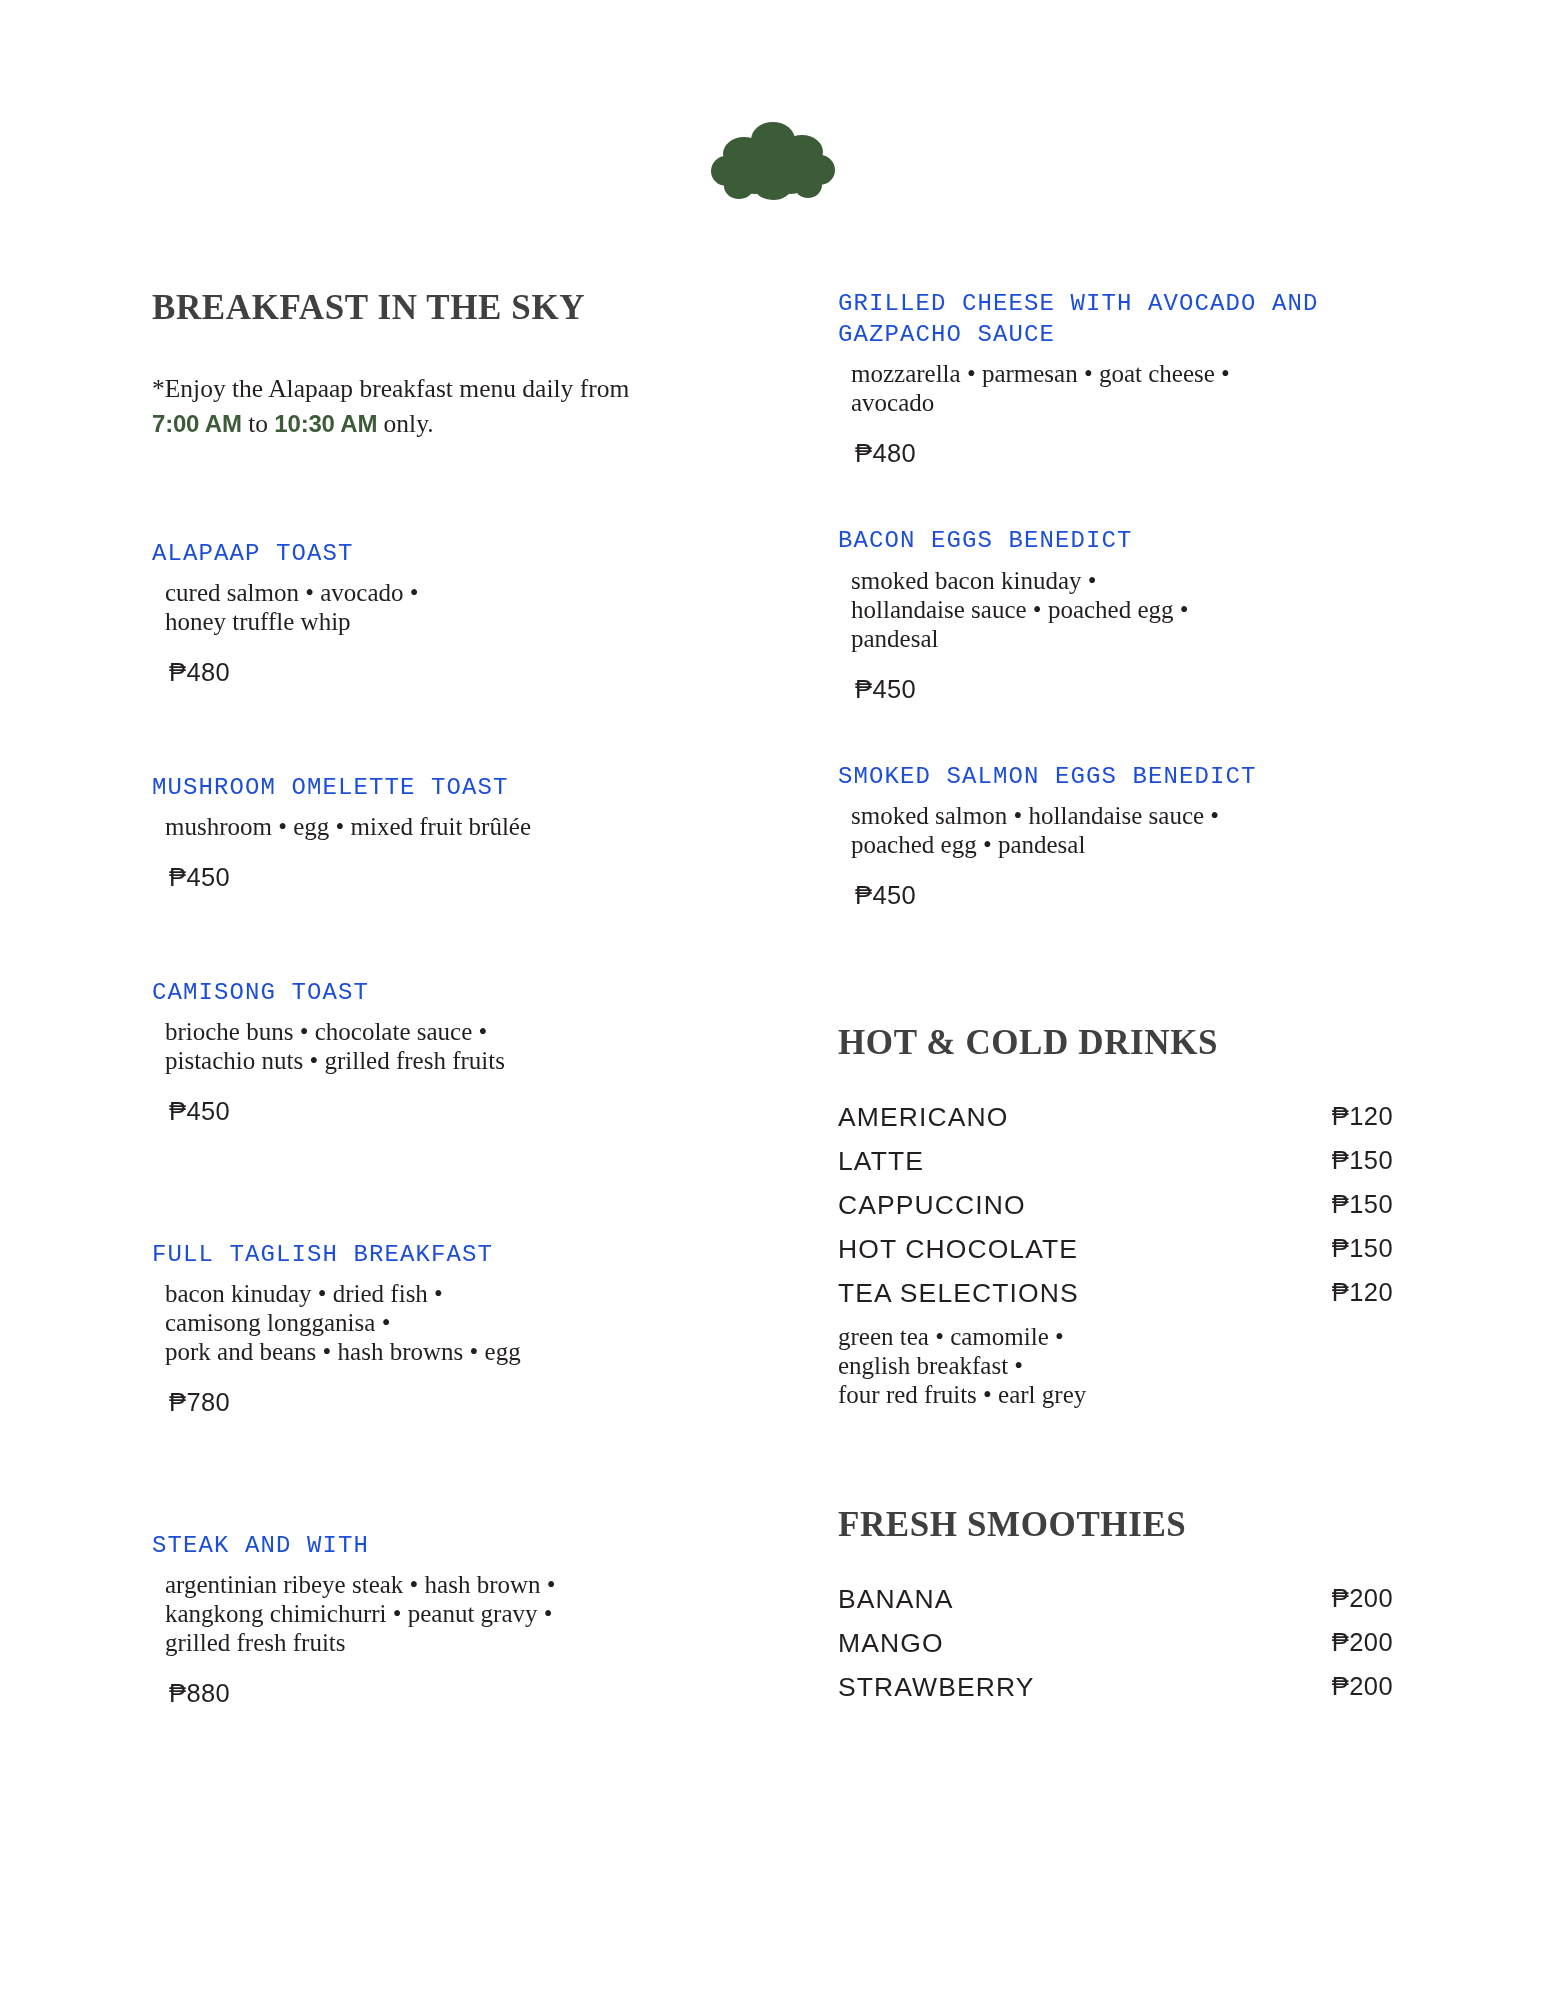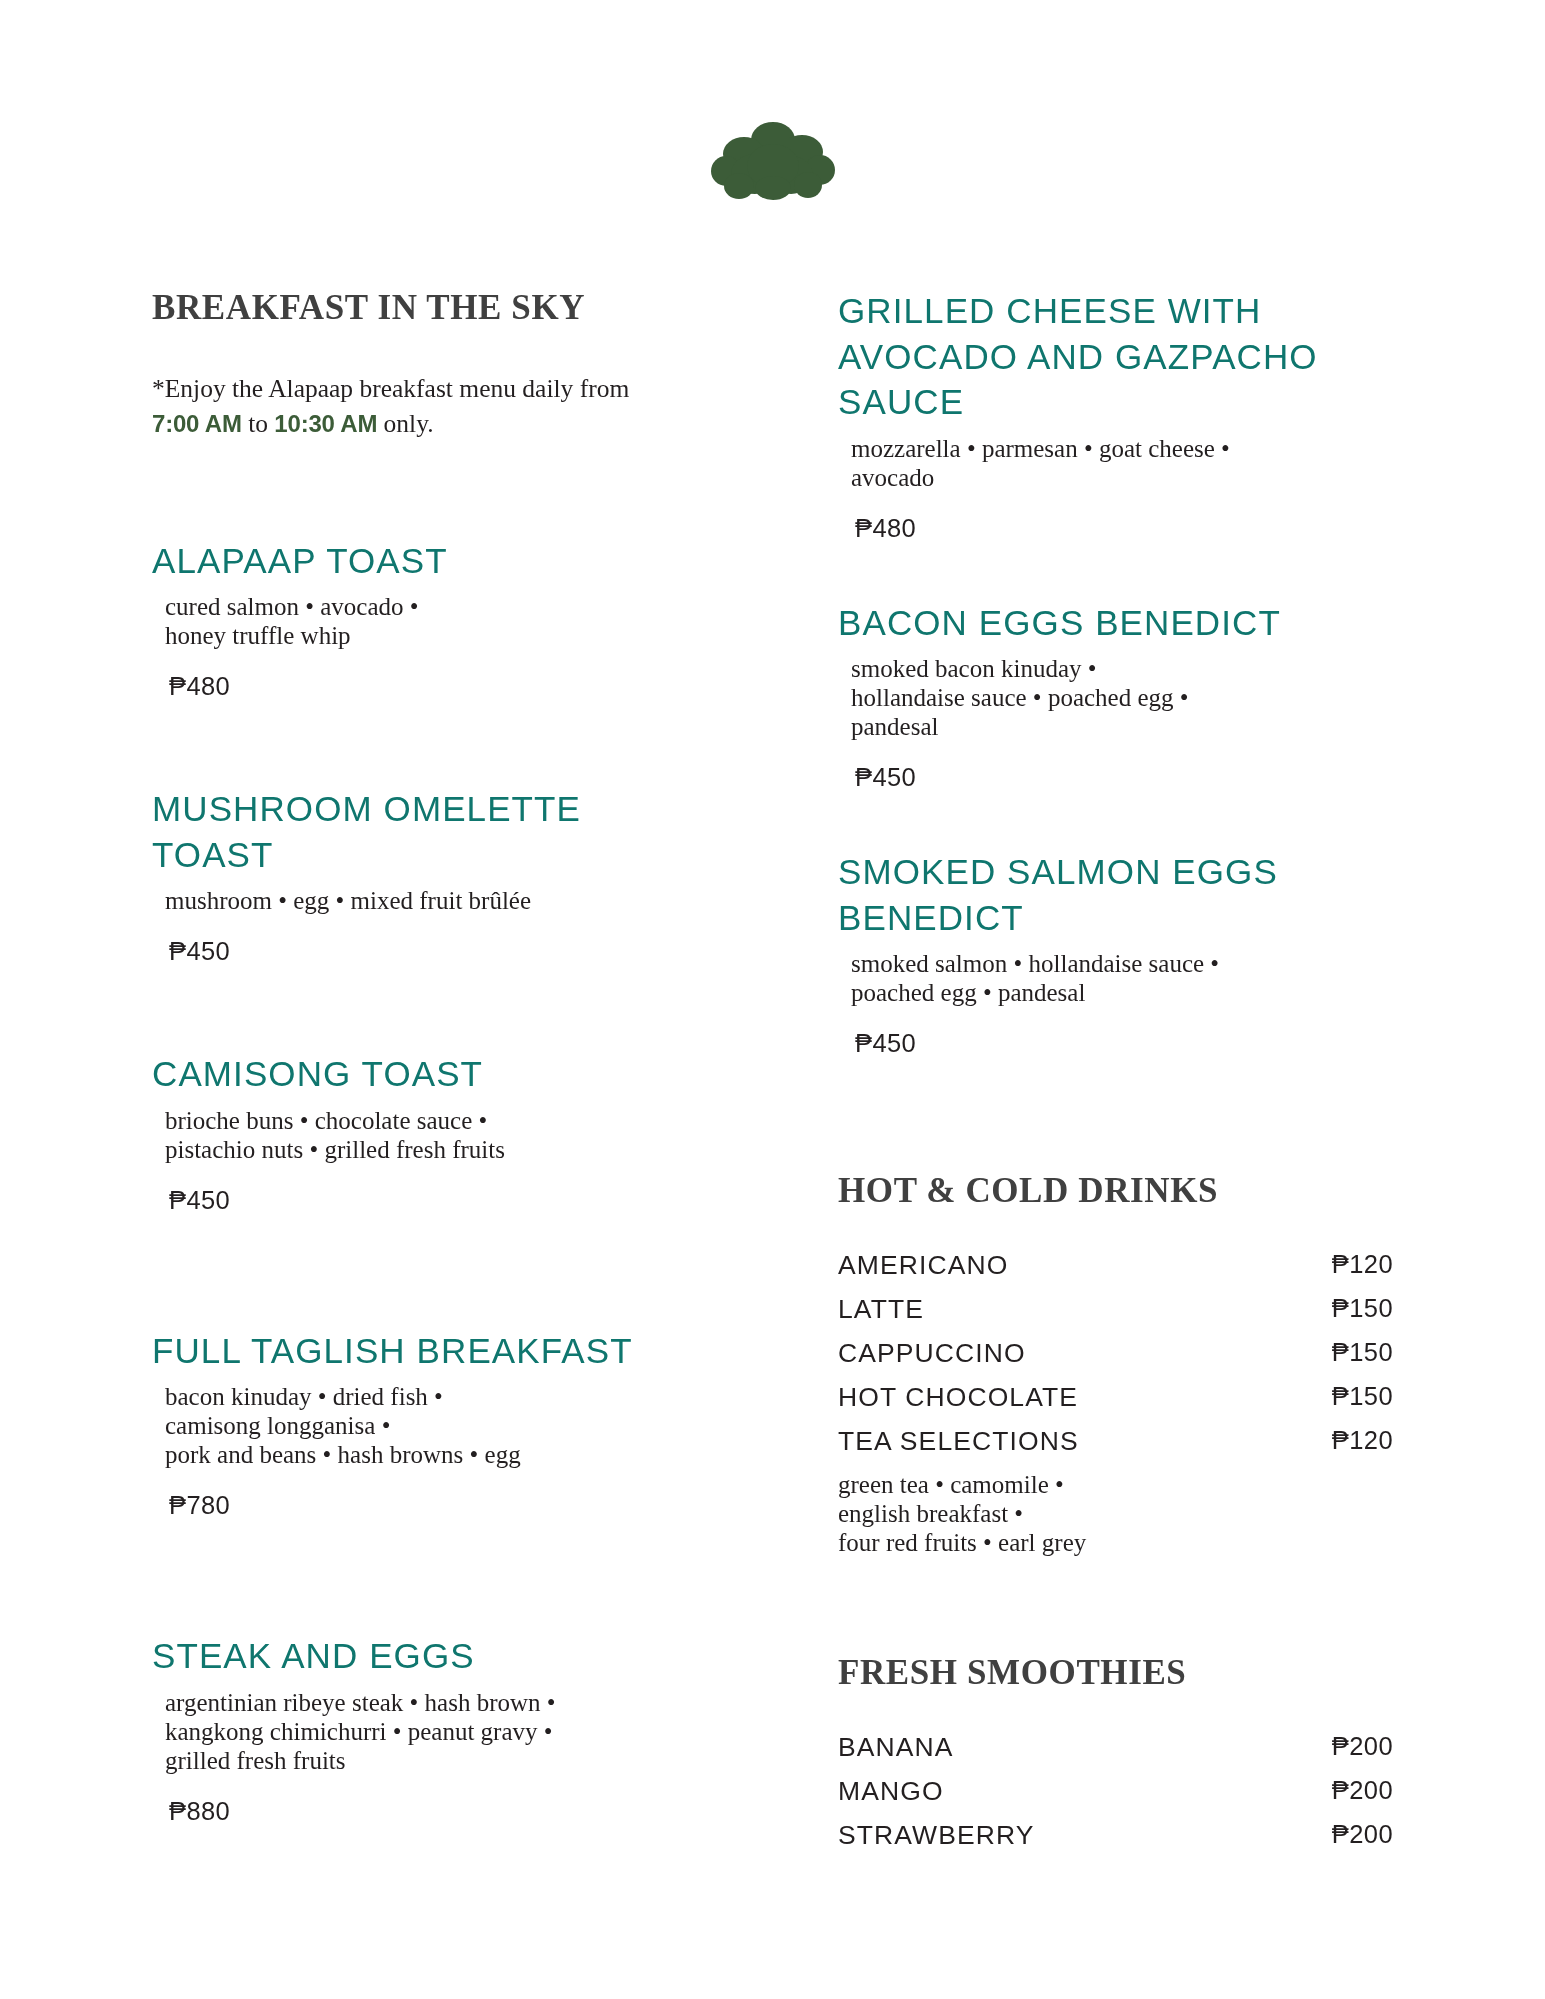--- a/index.html
+++ b/index.html
@@ -83,26 +83,26 @@
     color: #3c5c38;
     font-size: 24px;
     letter-spacing: -0.2px;
   }
 
   
   .item { margin: 0; }
   .col-left .item:first-of-type { margin-top: 0; }
 
   .item-name {
-    font-family: Liberation Sans, sans-serif;
+    font-family: Liberation Mono, monospace;
     font-weight: 500;
-    font-size: 35px;
+    font-size: 24px;
     letter-spacing: 1.1px;
     line-height: 1.3;
-    color: #0f766e;
+    color: #1d4ed8;
     margin: 0;
   }
   .item-desc {
     font-family: "Liberation Serif", serif;
     font-size: 25px;
     line-height: 1.16;
     color: #231f20;
     margin: 13px;
     margin-top: 9px;
     white-space: pre-line;
@@ -217,21 +217,21 @@
         <p class="item-name">FULL TAGLISH BREAKFAST</p>
         <p class="item-desc">bacon kinuday • dried fish •
 camisong longganisa •
 pork and beans • hash browns • egg</p>
         <p class="item-price">₱780</p>
       </div>
 
       <div class="gap-lg"></div>
 
       <div class="item">
-        <p class="item-name">STEAK AND EGGS</p>
+        <p class="item-name">STEAK AND WITH</p>
         <p class="item-desc">argentinian ribeye steak • hash brown •
 kangkong chimichurri • peanut gravy •
 grilled fresh fruits</p>
         <p class="item-price">₱880</p>
       </div>
 
     </div>
 
     <div class="col-right">
 

